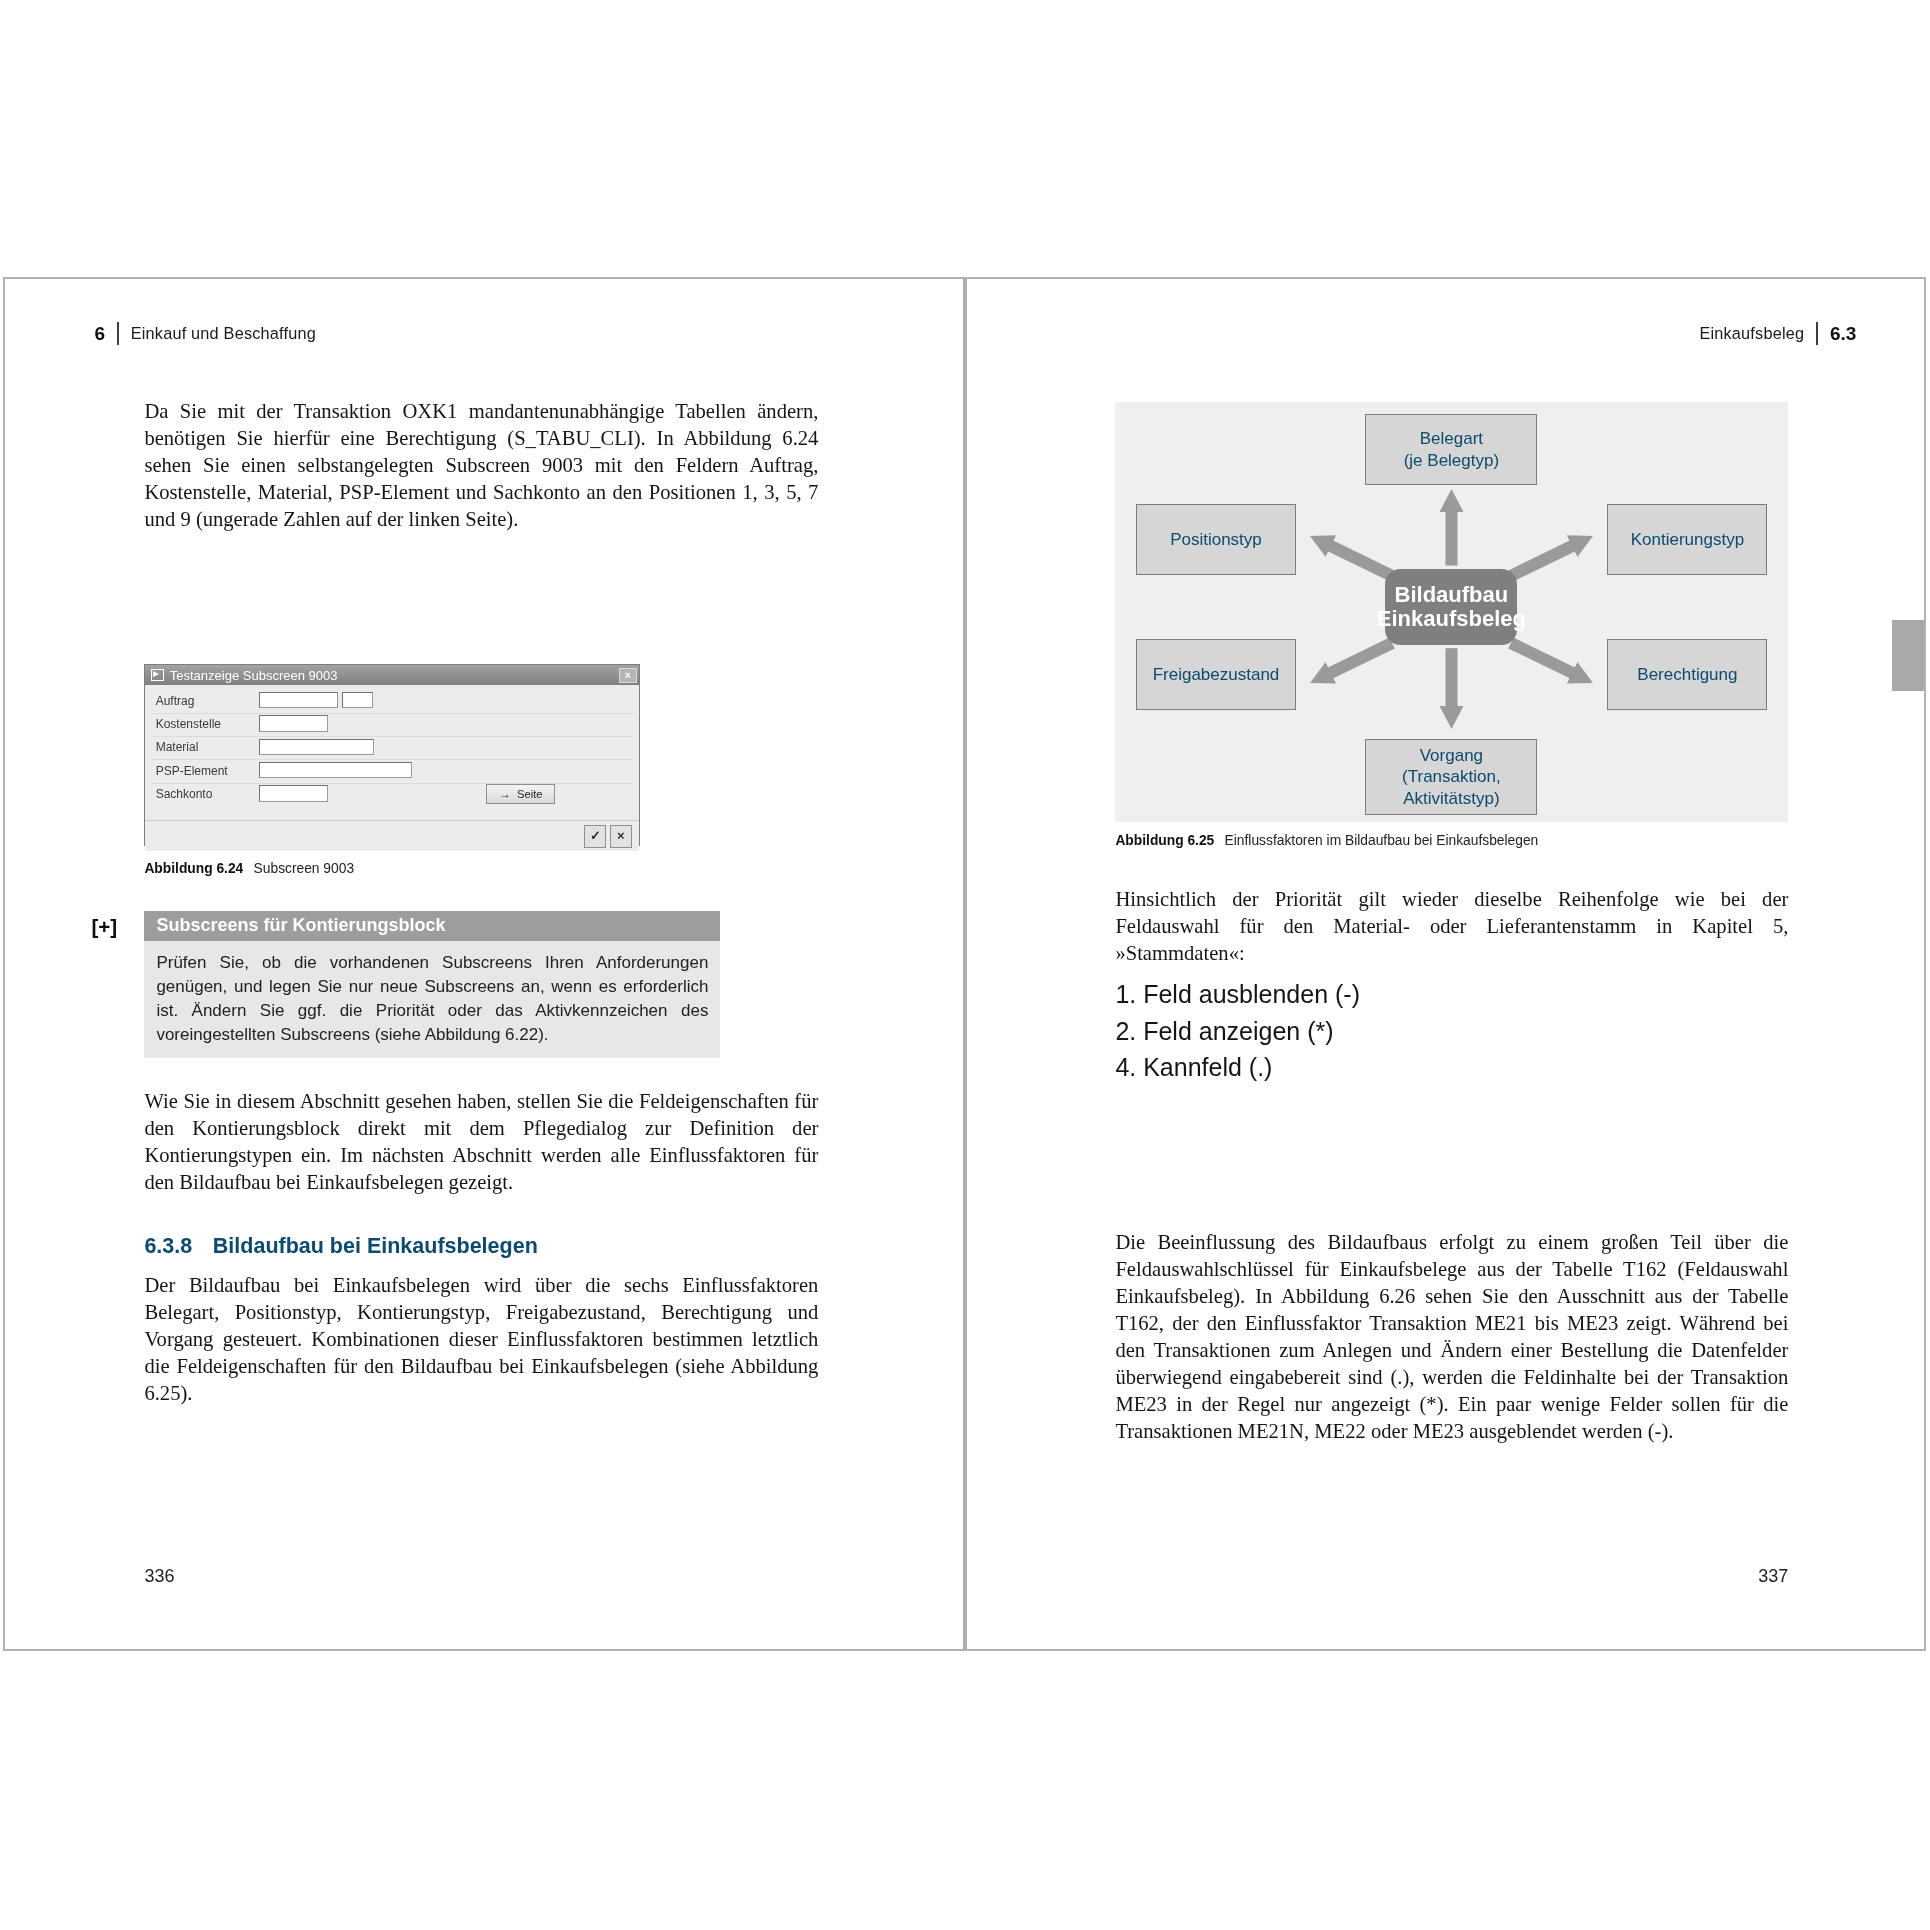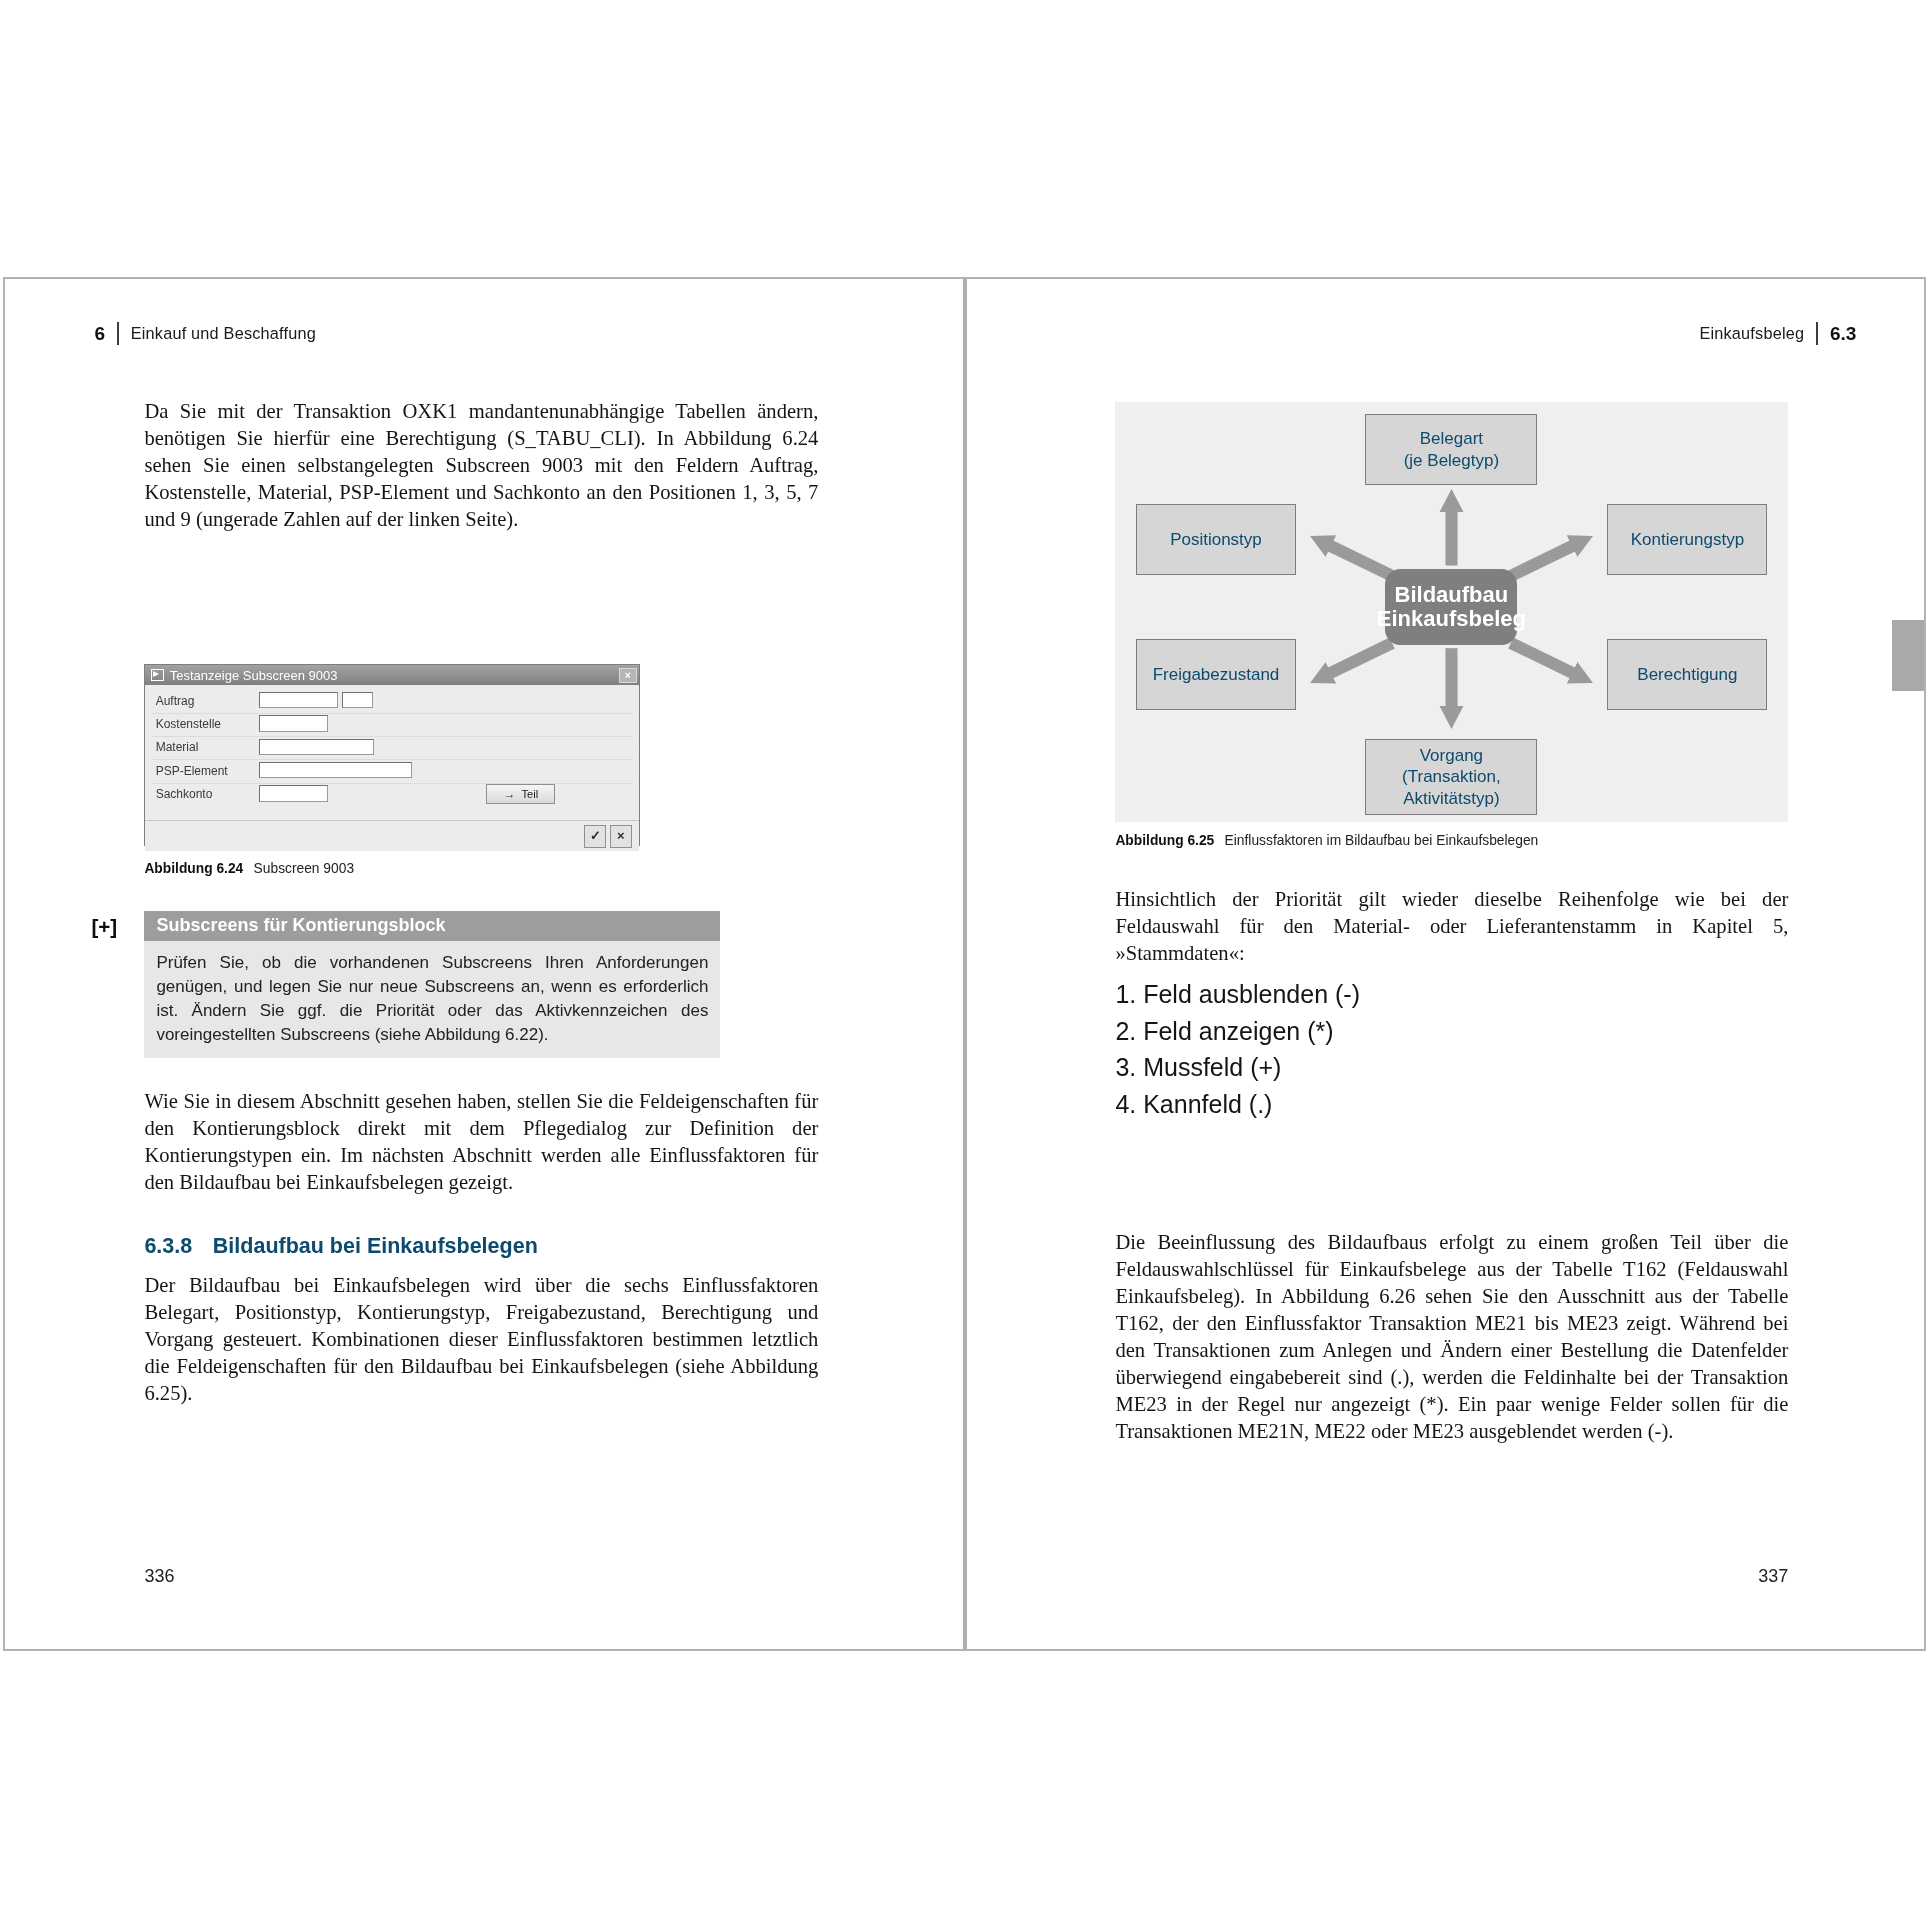--- a/index.html
+++ b/index.html
@@ -139,21 +139,21 @@
         </div>
         <div class="dlg-row">
           <span class="dlg-label">PSP-Element</span>
           <input class="dlg-input in-d" style="">
         </div>
         <div class="dlg-row" style="border-bottom:none;">
           <span class="dlg-label">Sachkonto</span>
           <input class="dlg-input in-b" style="">
           <button class="mehr-btn">
             <span class="mehr-arrow">→</span>
-            <span>Teil</span>
+            <span>Seite</span>
           </button>
         </div>
         <div class="dlg-footer">
           <span class="foot-btn fb-ok">✓</span>
           <span class="foot-btn fb-x">×</span>
         </div>
       </div>
     </div>
 
     <div class="fig-caption" style="left:139px;top:582px;">
@@ -220,21 +220,20 @@
 
     <div class="fig-caption" style="left:148px;top:554px;">
       <span class="cap-label">Abbildung 6.25</span><span>Einflussfaktoren im Bildaufbau bei Einkaufsbelegen</span>
     </div>
 
     <p class="bp" style="top:607px;">Hinsichtlich der Priorität gilt wieder dieselbe Reihenfolge wie bei der Feldauswahl für den Material- oder Lieferantenstamm in Kapitel 5, »Stammdaten«:</p>
 
     <div class="rlist">
       <div class="li">1. Feld ausblenden (-)</div>
       <div class="li">2. Feld anzeigen (*)</div>
-      <div class="li">3. Mussfeld (+)</div>
       <div class="li">4. Kannfeld (.)</div>
     </div>
 
     <p class="bp" style="top:950px;">Die Beeinflussung des Bildaufbaus erfolgt zu einem großen Teil über die Feldauswahlschlüssel für Einkaufsbelege aus der Tabelle T162 (Feldauswahl Einkaufsbeleg). In Abbildung 6.26 sehen Sie den Ausschnitt aus der Tabelle T162, der den Einflussfaktor Transaktion ME21 bis ME23 zeigt. Während bei den Transaktionen zum Anlegen und Ändern einer Bestellung die Datenfelder überwiegend eingabebereit sind (.), werden die Feldinhalte bei der Transaktion ME23 in der Regel nur angezeigt (*). Ein paar wenige Felder sollen für die Transaktionen ME21N, ME22 oder ME23 ausgeblendet werden (-).</p>
 
     <div class="page-num pn-right">337</div>
     <div class="thumb-tab"></div>
   </div>
 </div>
 

